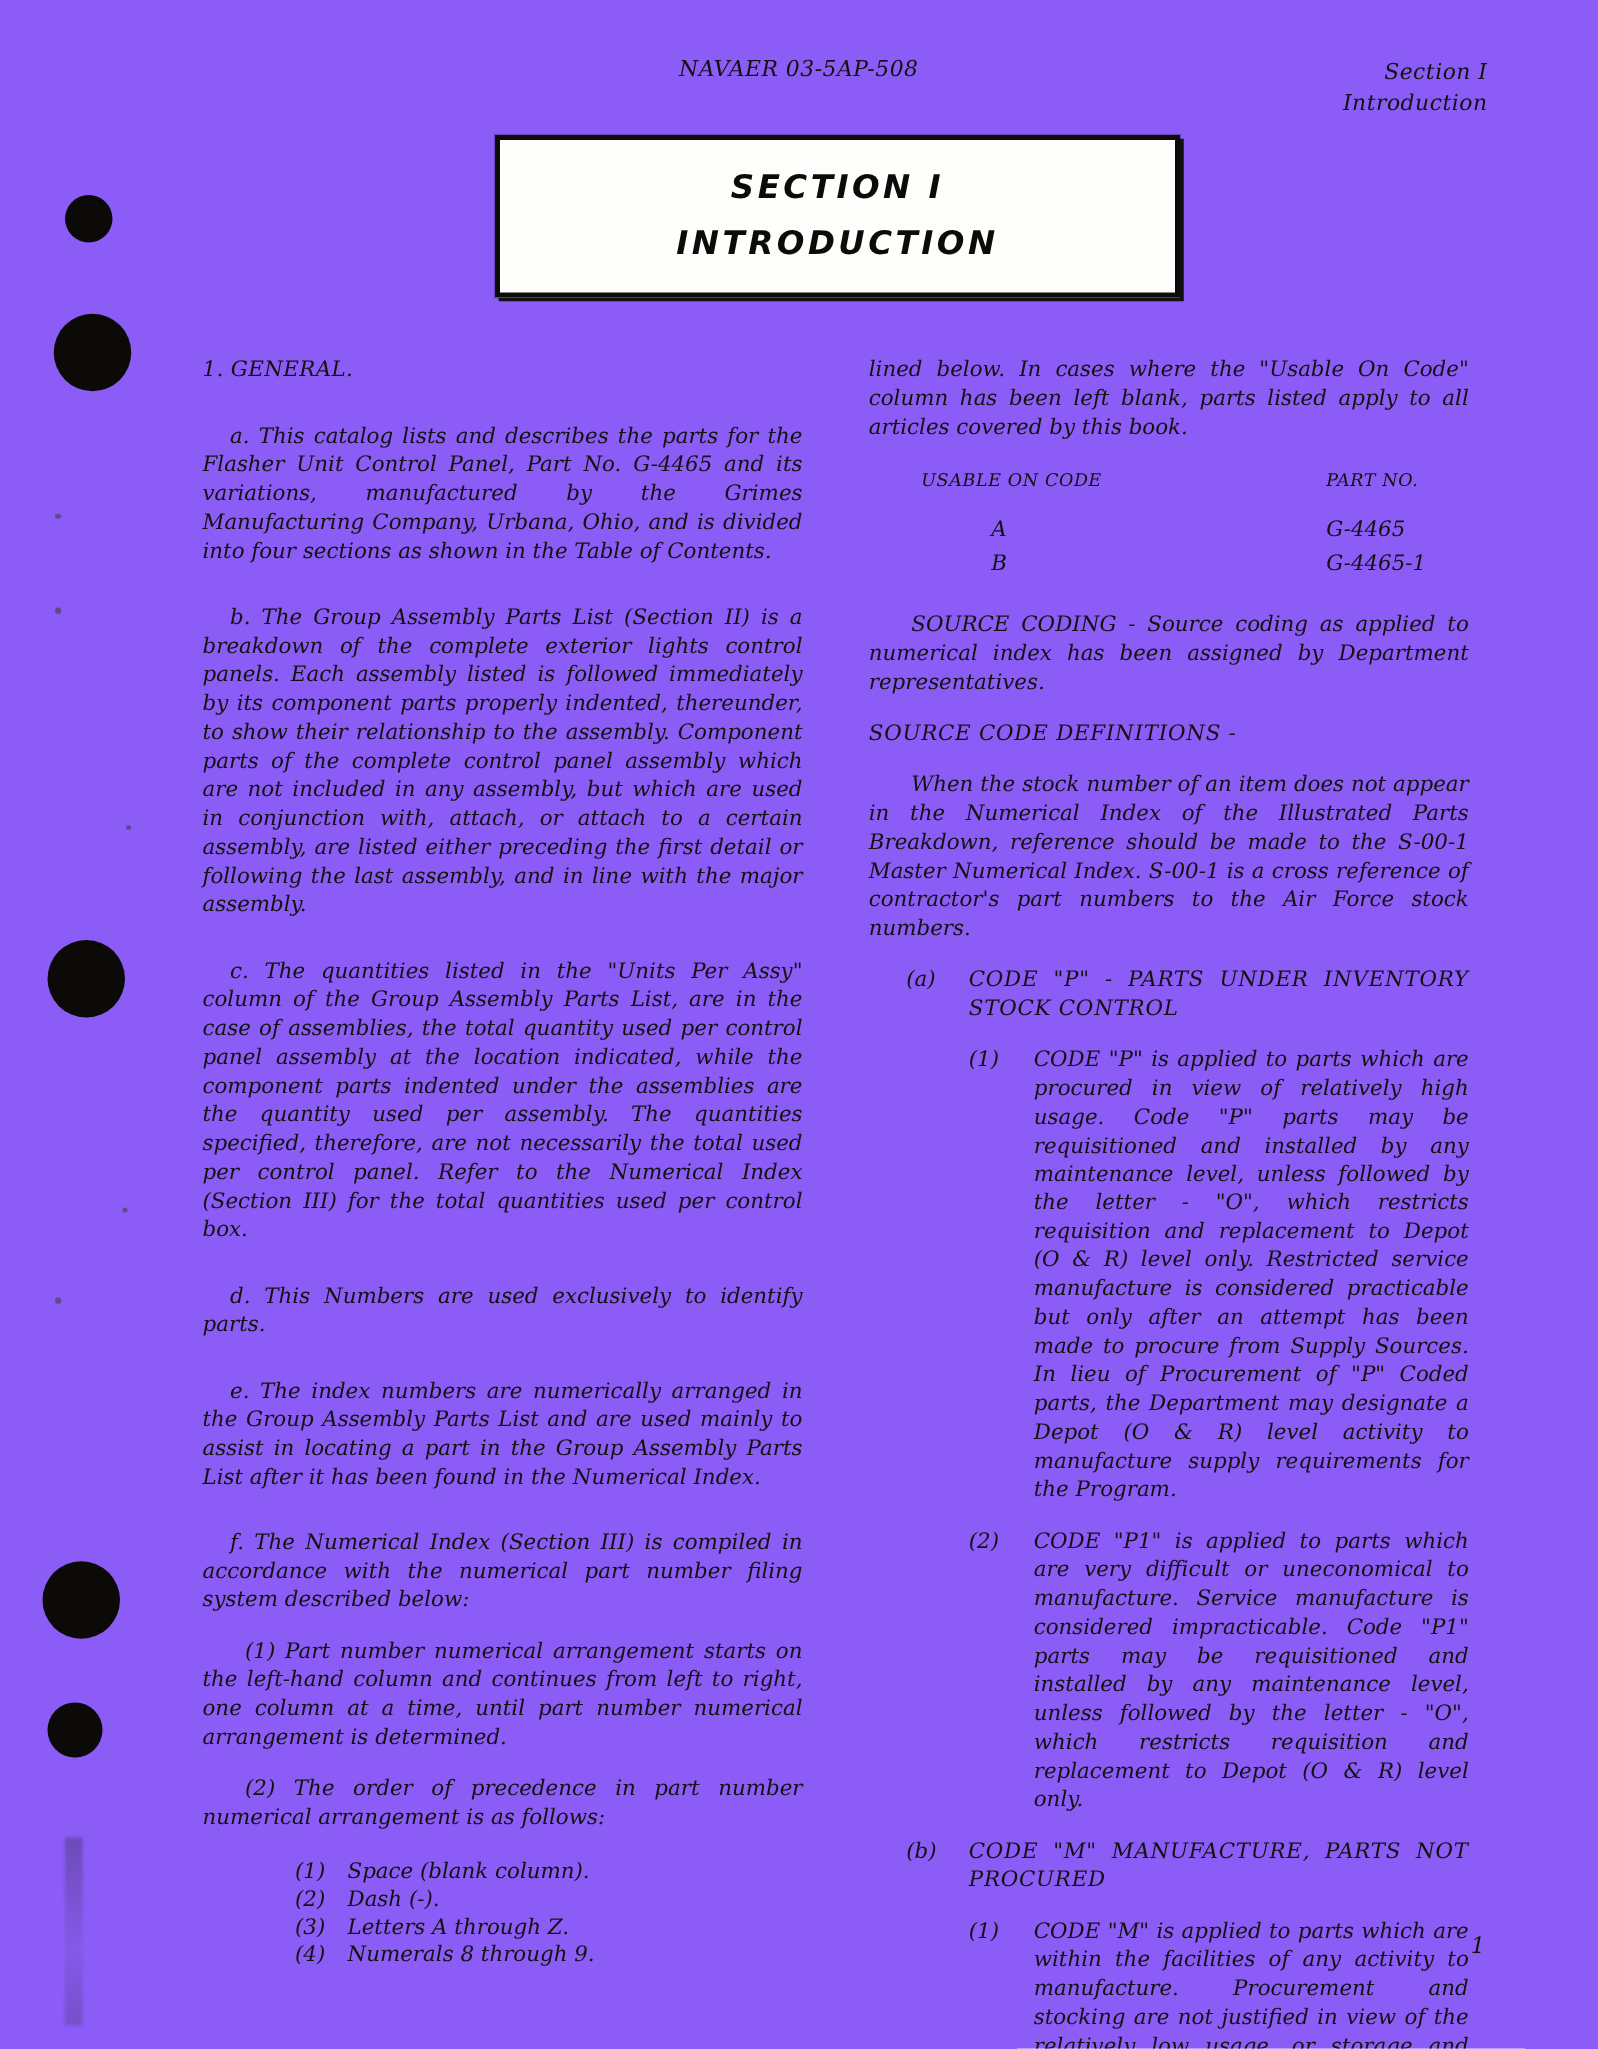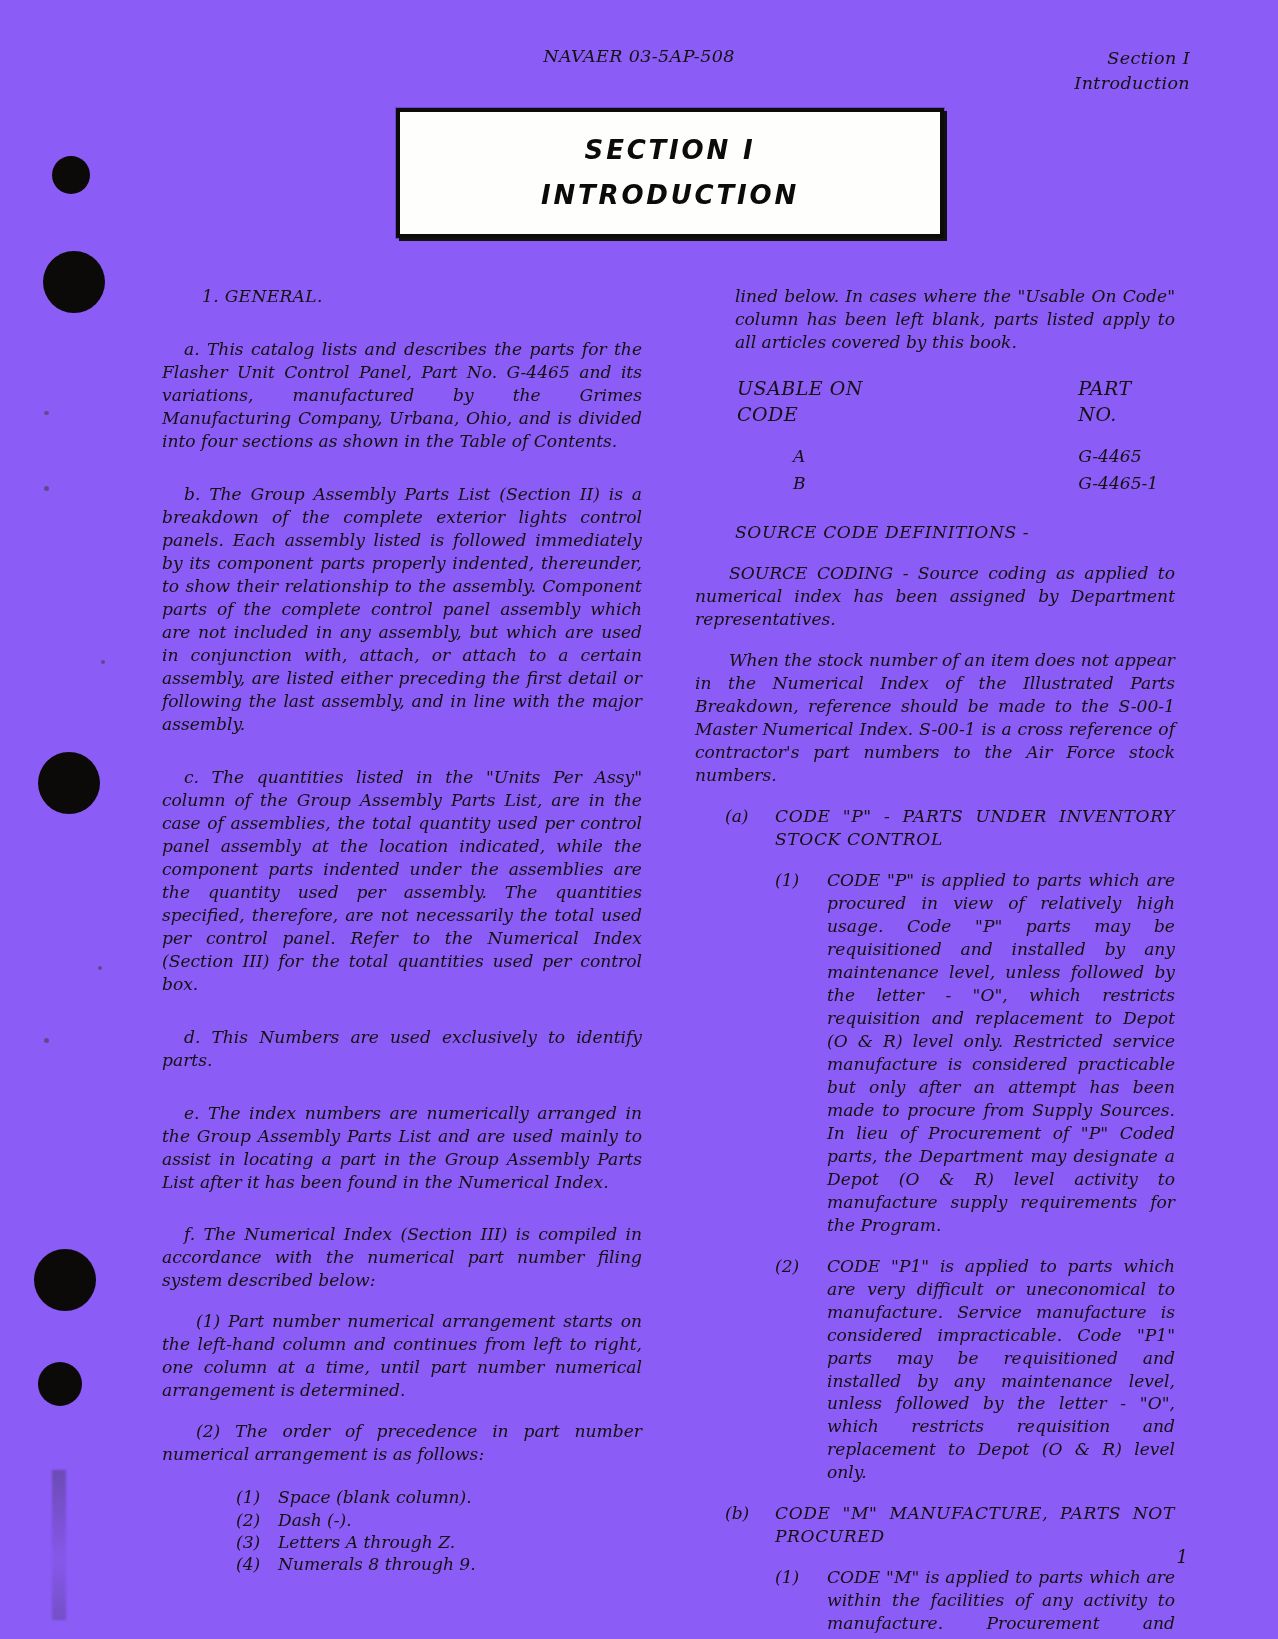--- a/index.html
+++ b/index.html
@@ -98,21 +98,21 @@
     text-justify: inter-word;
     hyphens: none;
   }
   .col.left  { left: 162px; }
   .col.right { left: 695px; }
 
   .p { margin: 0 0 18px 0; }
   .p.tight { margin-bottom: 0; }
   .p.ind { text-indent: 22px; margin-top: 30px; }
   .p.ind-lg { text-indent: 34px; }
-  .p.noind { text-indent: 0; margin-left: 40px; }
+  .p.noind { text-indent: 0; }
   .p.last { margin-bottom: 0; }
 
   .heading-run { letter-spacing: .3px; }
 
   
   .numlist {
     margin: 20px 0 20px 0;
     padding: 0;
     list-style: none;
     text-align: left;
@@ -131,21 +131,21 @@
   .uoc-table {
     margin: 22px 0 22px 0;
     width: 100%;
     border-collapse: collapse;
     text-align: left;
   }
   .uoc-table th {
     font-weight: normal;
     letter-spacing: .5px;
     padding: 0 0 18px 0;
-    font-size: 19px;
+    font-size: 14px;
   }
   .uoc-table th.c1 { padding-left: 42px; }
   .uoc-table th.c2 { padding-left: 152px; }
   .uoc-table td {
     padding: 0 0 4px 0;
     font-size: 17.1px;
   }
   .uoc-table td.c1 { padding-left: 98px; }
   .uoc-table td.c2 { padding-left: 152px; }
 
@@ -259,23 +259,23 @@
           <td class="c1">A</td>
           <td class="c2">G-4465</td>
         </tr>
         <tr>
           <td class="c1">B</td>
           <td class="c2">G-4465-1</td>
         </tr>
       </tbody>
     </table>
 
+    <div class="p ind-lg">SOURCE CODING - Source coding as applied to numerical index has been assigned by Department representatives.</div>
+
     <div class="p noind caps">SOURCE CODE DEFINITIONS -</div>
-
-    <div class="p ind-lg">SOURCE CODING - Source coding as applied to numerical index has been assigned by Department representatives.</div>
 
     <div class="p ind-lg">When the stock number of an item does not appear in the Numerical Index of the Illustrated Parts Breakdown, reference should be made to the S-00-1 Master Numerical Index.  S-00-1 is a cross reference of contractor's part numbers to the Air Force stock numbers.</div>
 
     <div class="hang lvl-a">
       <span class="mk">(a)</span>
       <span class="bd caps">CODE "P" - PARTS UNDER INVENTORY STOCK CONTROL</span>
     </div>
 
     <div class="hang lvl-1">
       <span class="mk">(1)</span>

